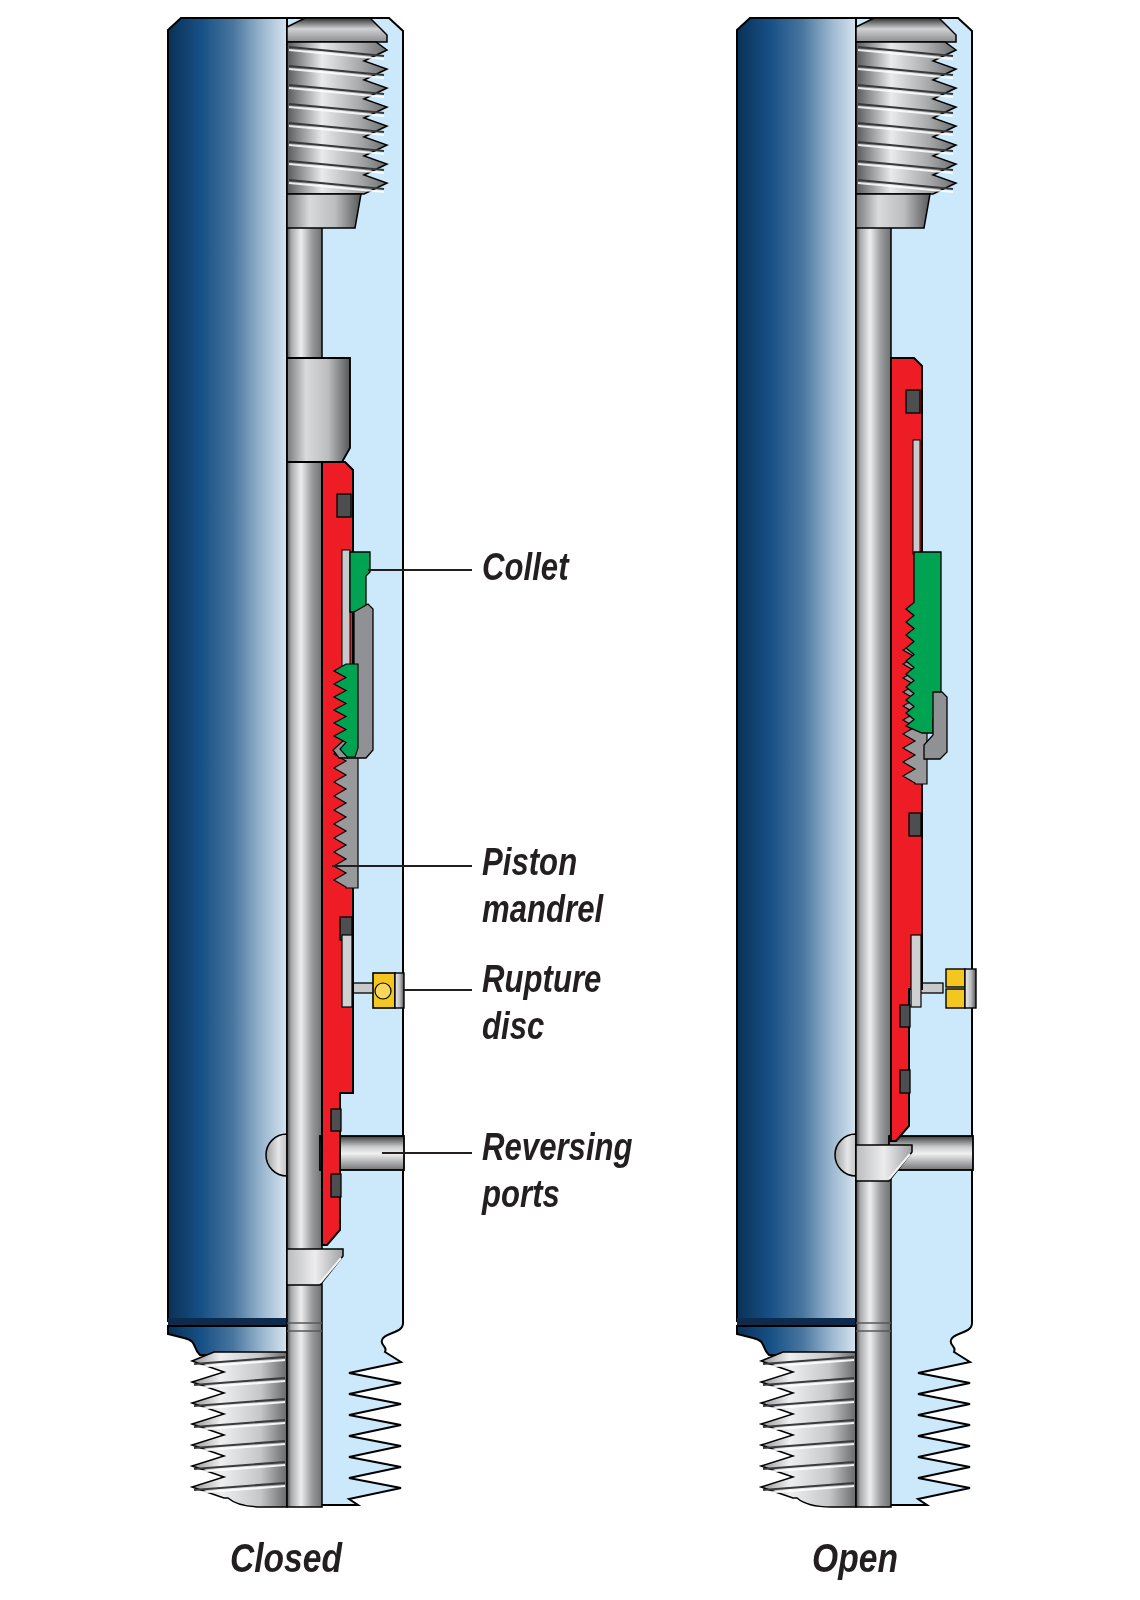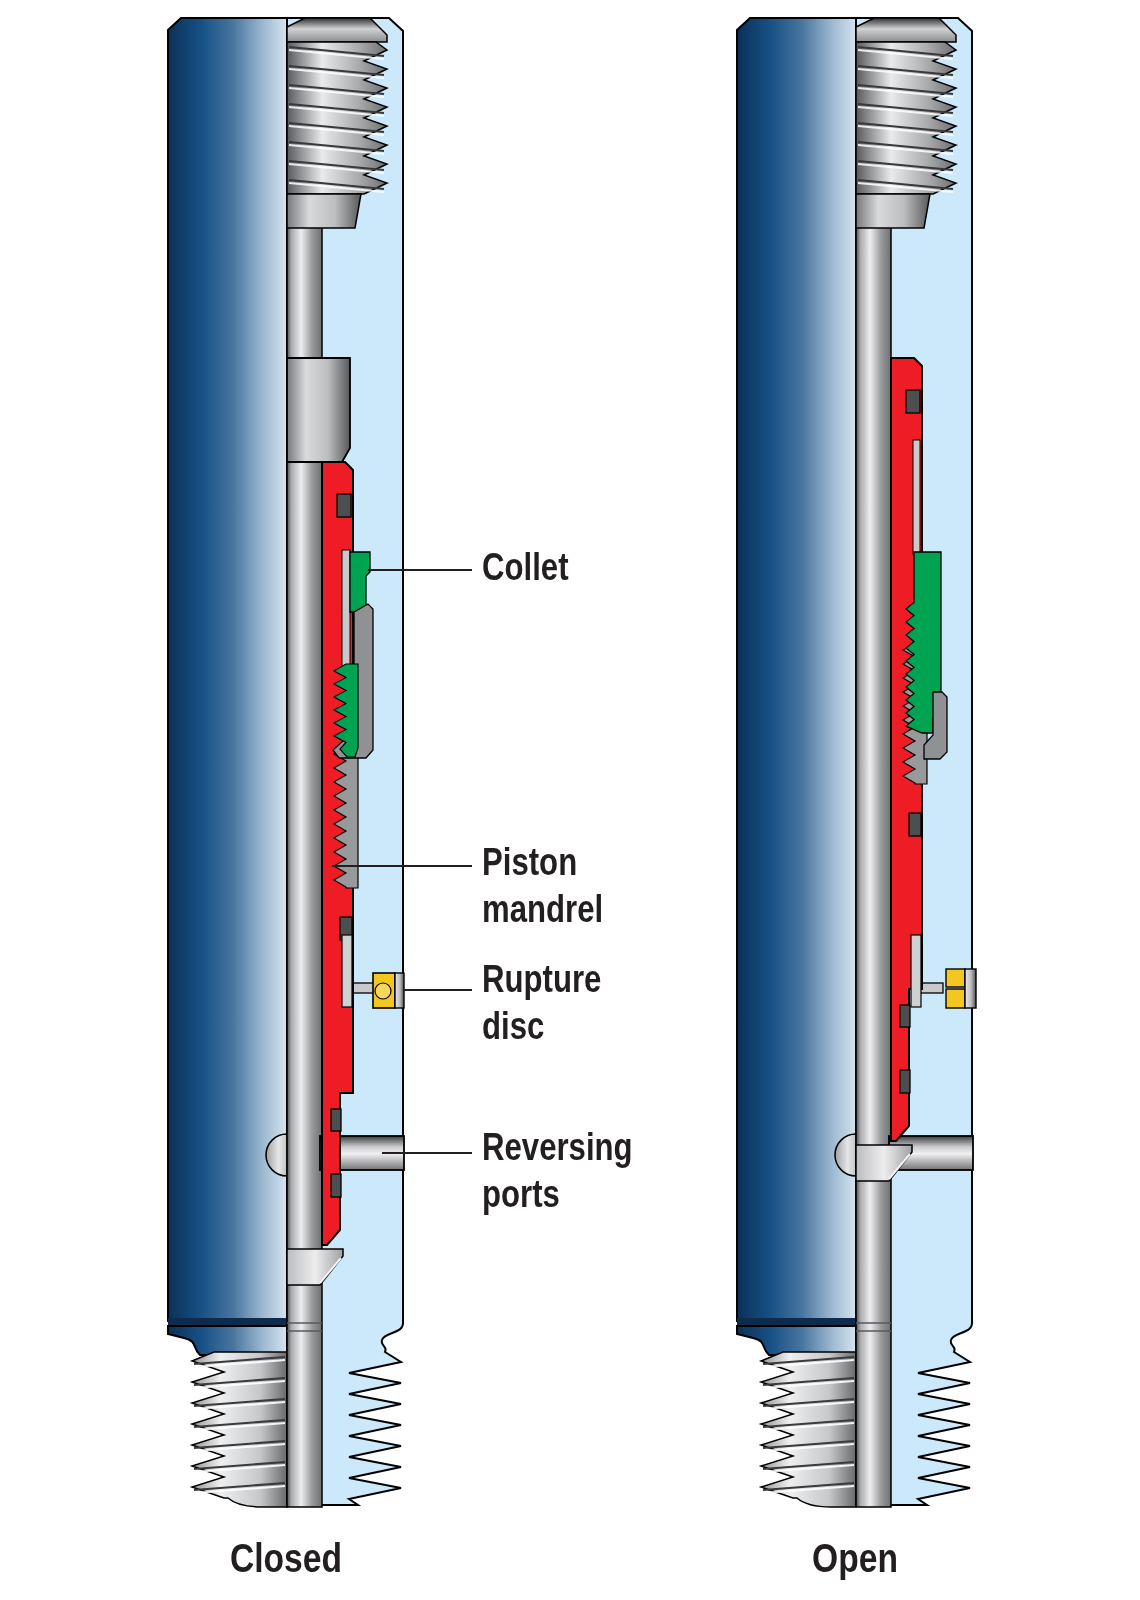--- a/index.html
+++ b/index.html
@@ -1,16 +1,16 @@
 <!DOCTYPE html>
 <html><head>
 <meta charset="utf-8">
 <style>
   html,body{margin:0;padding:0;background:#ffffff;}
-  #stage{position:relative;width:1140px;height:1600px;background:#ffffff;overflow:hidden;}
+  #stage{position:relative;width:1140px;height:1600px;background:#ffffff;overflow:hidden;font-style:italic;}
   svg{position:absolute;left:0;top:0;}
   text{font-family:"Liberation Sans",sans-serif;font-weight:700;fill:#231f20;}
   .lbl{font-size:38px;}
   .cap{font-size:41px;}
   .leader{stroke:#231f20;stroke-width:2.2px;}
 </style>
 </head>
 <body>
 
 <div id="stage">

